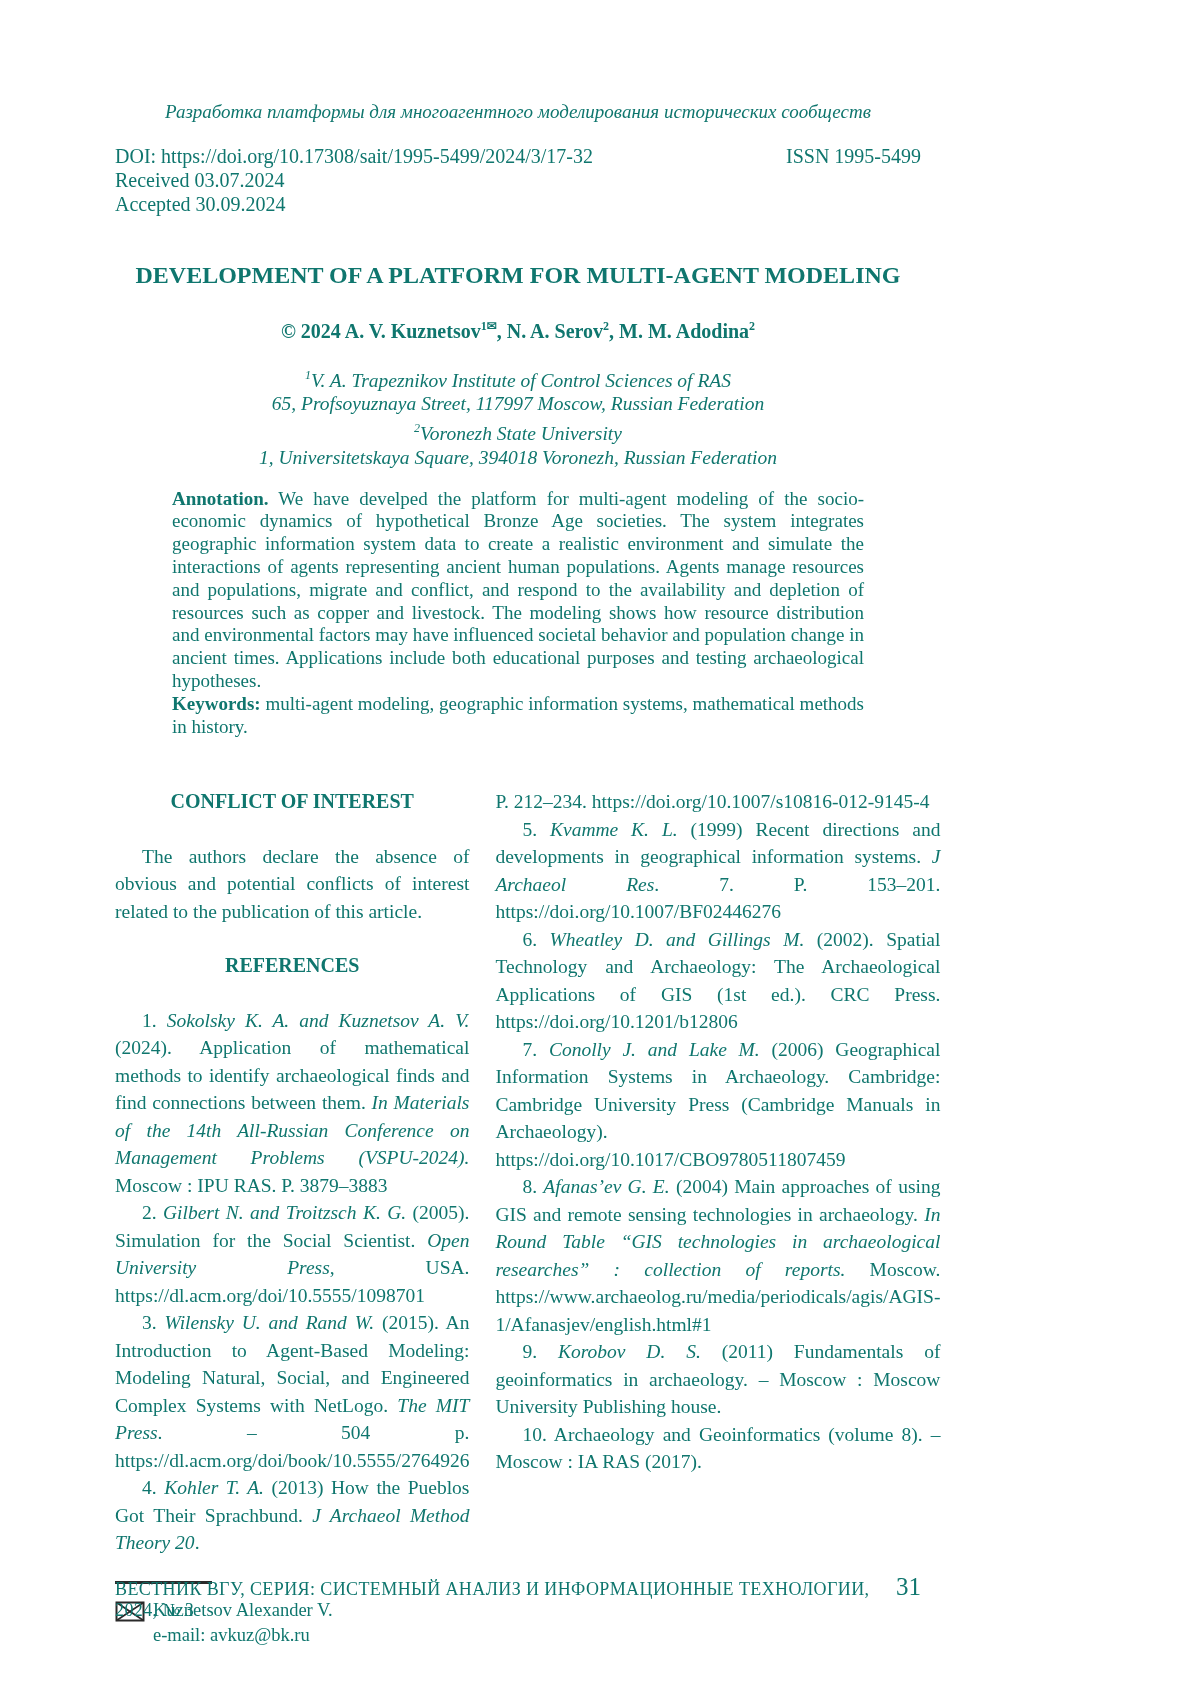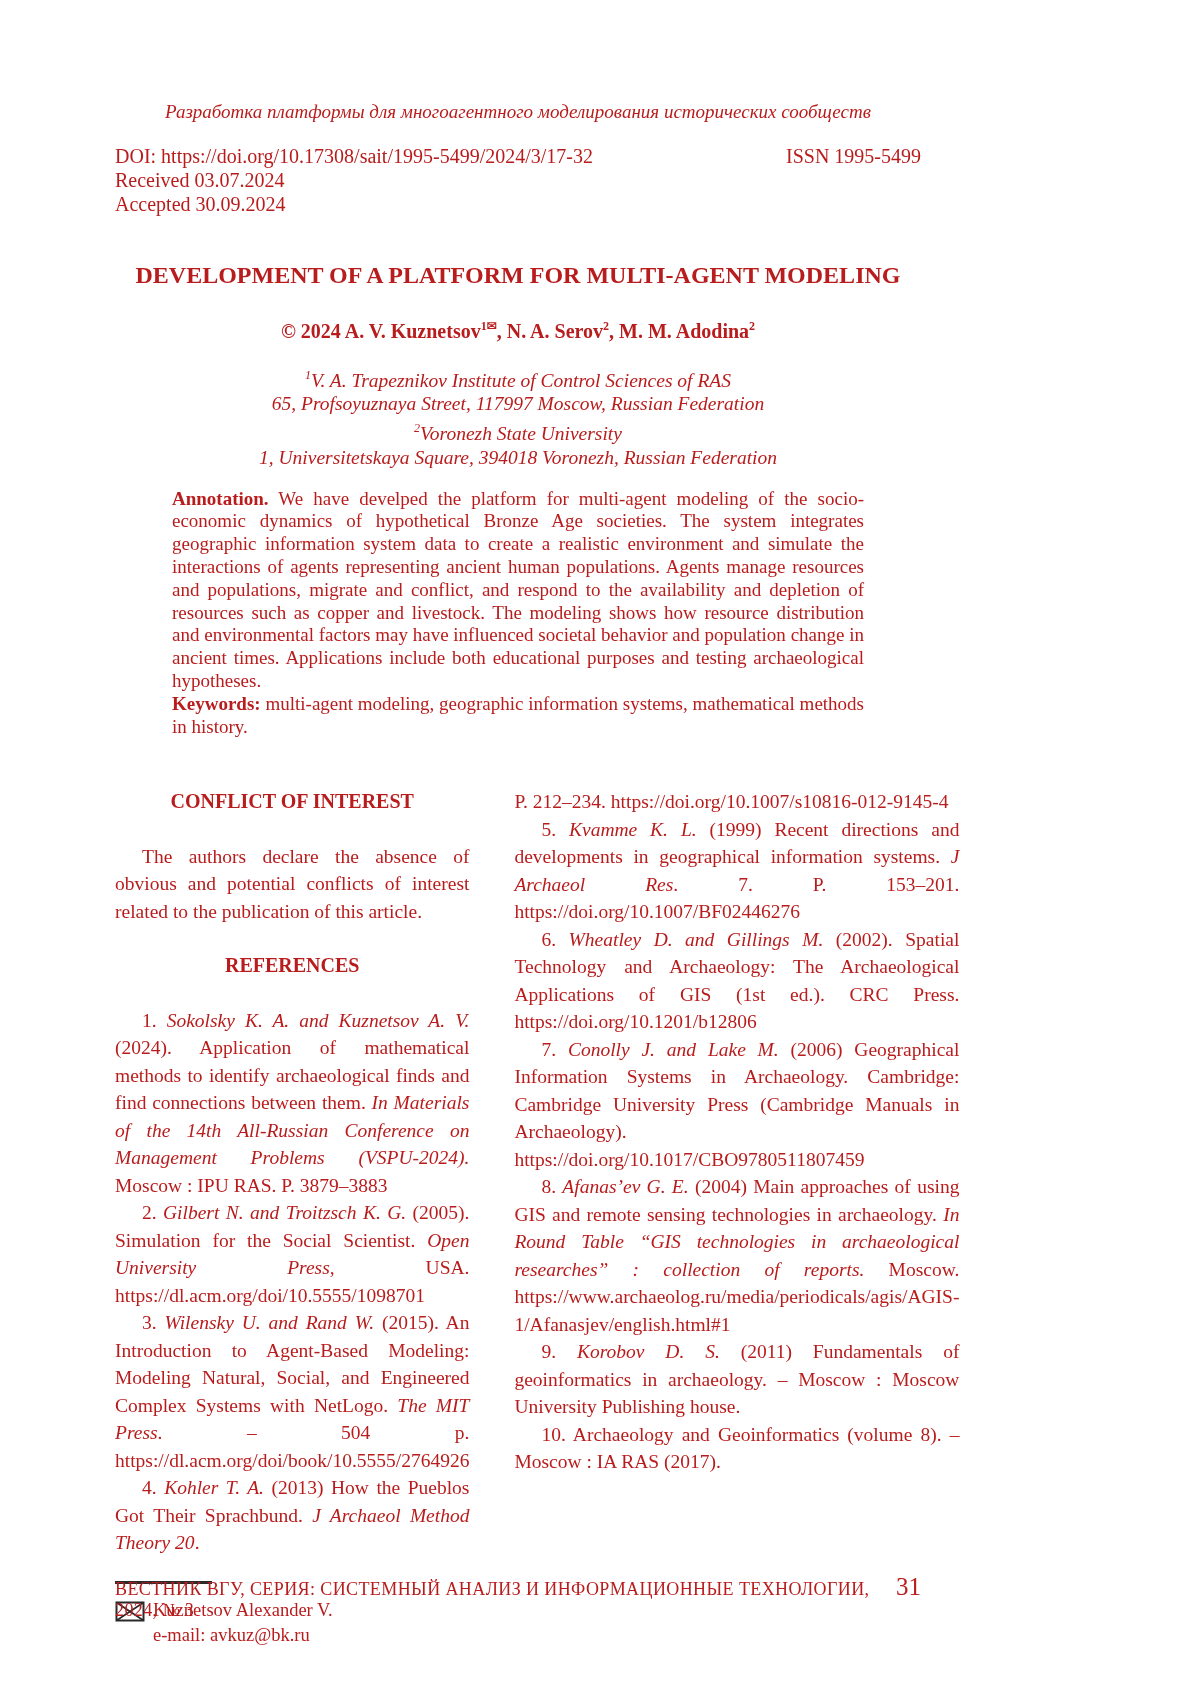--- a/index.html
+++ b/index.html
@@ -2,21 +2,21 @@
 <html lang="en"><head>
 <meta charset="utf-8">
 <style>
   html, body { margin:0; padding:0; background:#ffffff; }
   .page {
     position:relative;
     width:1036px; height:1697px;
     box-sizing:border-box;
     padding:100px 115px 0 115px;
     background:#ffffff;
-    color:#b91c1c;
+    color:#0f766e;
     font-family:"Liberation Serif", "DejaVu Serif", serif;
     overflow:hidden;
   }
   .running-head {
     text-align:center;
     font-style:italic;
     font-size:19px;
     line-height:23px;
   }
   .meta { margin-top:21px; font-size:20px; line-height:24px; }
@@ -46,21 +46,21 @@
   .abstract {
     margin:18px 57px 0 57px;
     text-align:justify;
     font-size:19px;
     line-height:22.8px;
   }
   .abstract p { margin:0; }
   .b { font-weight:bold; }
   .columns {
     display:flex;
-    gap:45px;
+    gap:26px;
     margin-top:50px;
   }
   .col {
     width:462px;
     font-size:19.5px;
     line-height:27.5px;
     text-align:justify;
     overflow-wrap:break-word;
     hyphens:auto;
   }

